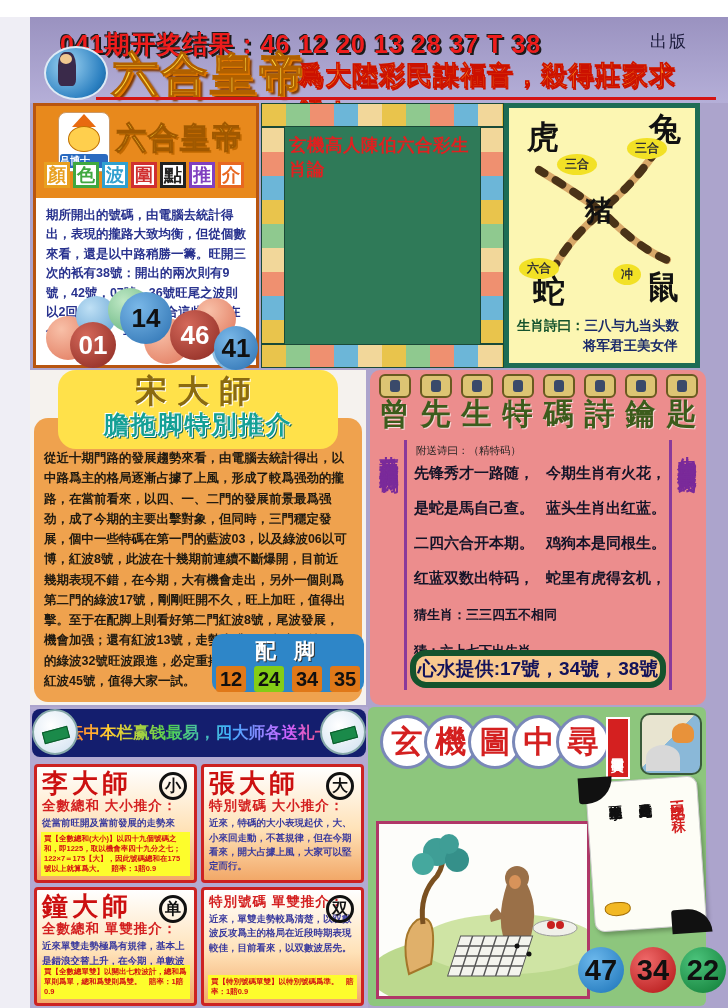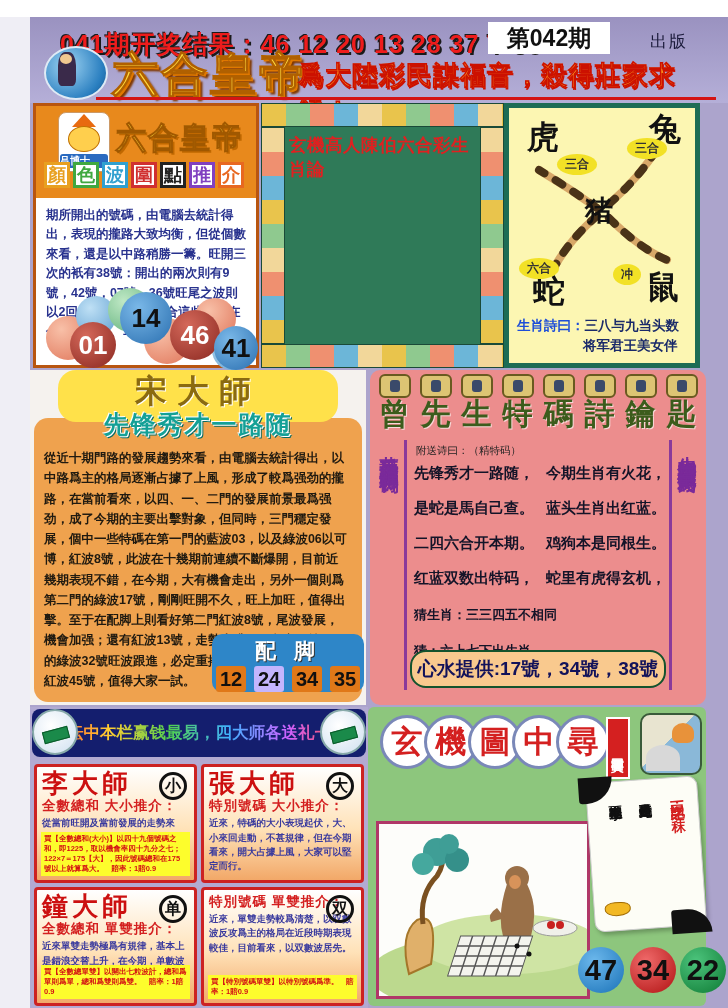--- a/index.html
+++ b/index.html
@@ -70,28 +70,28 @@
                  line-height:1.85; font-family:"Liberation Serif",serif; }
 
   
   .dpanel { left:504px; top:103px; width:196px; height:265px; background:#fcf6b2;
             border:5px solid #1d6c55; }
   .zodiac-big { position:absolute; font-size:32px; font-weight:bold; color:#111;
                 font-family:"Liberation Serif",serif; }
   .rel-oval { position:absolute; background:#f2e126; border-radius:50%; padding:2px 8px;
               font-size:12px; font-weight:bold; color:#333; }
   .poem-row { position:absolute; left:8px; top:208px; width:172px; font-size:13.5px; line-height:1.5; }
-  .poem-label { color:#1d4ed8; font-weight:bold; }
+  .poem-label { color:#14532d; font-weight:bold; }
   .poem-body { color:#1a2a6a; font-weight:bold; font-family:"Liberation Serif",serif; }
 
   
   .songcell { left:30px; top:370px; width:336px; height:335px; background:#f5f2ee; }
   .songpanel { position:absolute; left:4px; top:48px; width:328px; height:284px; background:#efa24e;
                border-radius:14px; }
-  .songbanner { position:absolute; left:28px; top:0px; width:280px; height:52px; background:#ffe14a;
+  .songbanner { position:absolute; left:28px; top:0px; width:280px; height:79px; background:#ffe14a;
                 border-radius:18px; text-align:center; }
   .songbanner .t1 { font-size:32px; font-weight:bold; color:#8a6a10; letter-spacing:10px;
                     text-shadow:1px 1px 0 #fff; }
   .songbanner .t2 { font-size:25px; font-weight:bold; color:#14a096; margin-top:-6px;
                     text-shadow:-1px -1px 0 #fff,1px 1px 0 #fff,2px 2px 0 #0a6a60; letter-spacing:2px; }
   .songbody { position:absolute; left:14px; top:78px; width:304px; font-size:12.5px; font-weight:bold;
               color:#201a10; line-height:1.62; }
   .numbox { position:absolute; border-radius:10px; color:#fff; text-align:center; padding-top:3px; }
   .numbox .lbl { font-size:21px; font-weight:bold; letter-spacing:6px;
                  text-shadow:1px 1px 0 #333; }
@@ -113,21 +113,21 @@
             color:#7a2a9a; writing-mode:vertical-rl; text-orientation:upright; line-height:30px;
             letter-spacing:2px; }
   .vrule { position:absolute; top:70px; width:3px; height:250px; background:#8a3a9a; }
   .zeng-note { position:absolute; left:46px; top:74px; font-size:10.5px; color:#222; }
   .zeng-poem { position:absolute; left:44px; top:94px; width:252px;
                font-family:"Liberation Serif",serif; font-weight:bold; color:#141428; }
   .zeng-poem .prow { display:flex; justify-content:space-between; font-size:15px; margin-bottom:16px; }
   .zeng-guess { font-size:13px; font-weight:bold; color:#141428; margin-top:18px;
                 font-family:"Liberation Serif",serif; }
   .tipbox { position:absolute; left:40px; top:280px; width:256px; height:38px; background:#f9c98e;
-            border:2px solid #14532d; border-radius:16px; display:flex; align-items:center;
+            border:6px solid #14532d; border-radius:16px; display:flex; align-items:center;
             justify-content:center; font-size:19px; font-weight:bold; color:#12125a; }
 
   
   .masterscell { left:30px; top:707px; width:338px; height:301px; background:#b2aad2; }
   .mbanner { position:absolute; left:2px; top:2px; width:334px; height:48px; background:#141e6e;
              border-radius:8px; display:flex; align-items:center; justify-content:center; }
   .mbanner-text { font-size:16.5px; font-weight:bold;
                   background:linear-gradient(90deg,#ff5030,#ffd030,#50d050,#40b0ff,#d060ff,#ff5030);
                   -webkit-background-clip:text; background-clip:text; color:transparent; }
   .money-circ { position:absolute; top:2px; width:46px; height:46px; border-radius:50%;
@@ -177,21 +177,20 @@
 </style>
 </head>
 <body>
 
 <div class="page">
   <div class="abs leftstrip"></div>
   <div class="abs topstrip"></div>
 
   <div class="abs header"></div>
   <div class="abs result-text">041期开奖结果：46 12 20 13 28 37 T 38</div>
-  <div class="abs issue-box">第042期</div>
   <div class="abs publish">出版</div>
   <div class="abs logo"></div>
   <div class="abs logo-fig"></div>
   <div class="abs logo-face"></div>
   <div class="abs main-title">六合皇帝</div>
   <div class="abs sub-title">爲大陸彩民謀福音，殺得莊家求饒！</div>
   <div class="abs red-rule"></div>
 
   <div class="abs cpanel">
     <div class="cpanel-head"></div>
@@ -257,28 +256,28 @@
     <div class="poem-row">
       <span class="poem-label">生肖詩曰：</span><span class="poem-body">三八与九当头数</span><br>
       <span class="poem-body" style="margin-left:66px">将军君王美女伴</span>
     </div>
   </div>
 
   <div class="abs songcell">
     <div class="songpanel"></div>
     <div class="songbanner">
       <div class="t1">宋大師</div>
-      <div class="t2">先锋秀才一路随</div>
+      <div class="t2">膽拖脚特別推介</div>
     </div>
     <div class="songbody">從近十期門路的發展趨勢來看，由電腦去統計得出，以中路爲主的格局逐漸占據了上風，形成了較爲强劲的攏路，在當前看來，以四、一、二門的發展前景最爲强劲，成了今期的主要出擊對象，但同時，三門穩定發展，個中一些特碼在第一門的藍波03，以及綠波06以可博，紅波8號，此波在十幾期前連續不斷爆開，目前近幾期表現不錯，在今期，大有機會走出，另外一個則爲第二門的綠波17號，剛剛旺開不久，旺上加旺，值得出擊。至于在配脚上則看好第二門紅波8號，尾波發展，機會加强；還有紅波13號，走勢上升，要留意。第四門的綠波32號旺波跟進，必定重捧，第五門的綠波44同第紅波45號，值得大家一試。</div>
     <div class="numbox" style="left:182px;top:264px;width:152px;height:58px;background:#2e86c8">
       <div class="lbl">配 脚</div>
       <div class="chips">
         <span class="chip" style="background:#e07818">12</span>
-        <span class="chip" style="background:#c4b5fd">24</span>
+        <span class="chip" style="background:#84cc16">24</span>
         <span class="chip" style="background:#e07818">34</span>
         <span class="chip" style="background:#e07818">35</span>
       </div>
     </div>
   </div>
 
   <div class="abs zengpanel">
     <div class="zeng-title">
       <div class="zeng-unit">
           <div class="zeng-tile"></div>

